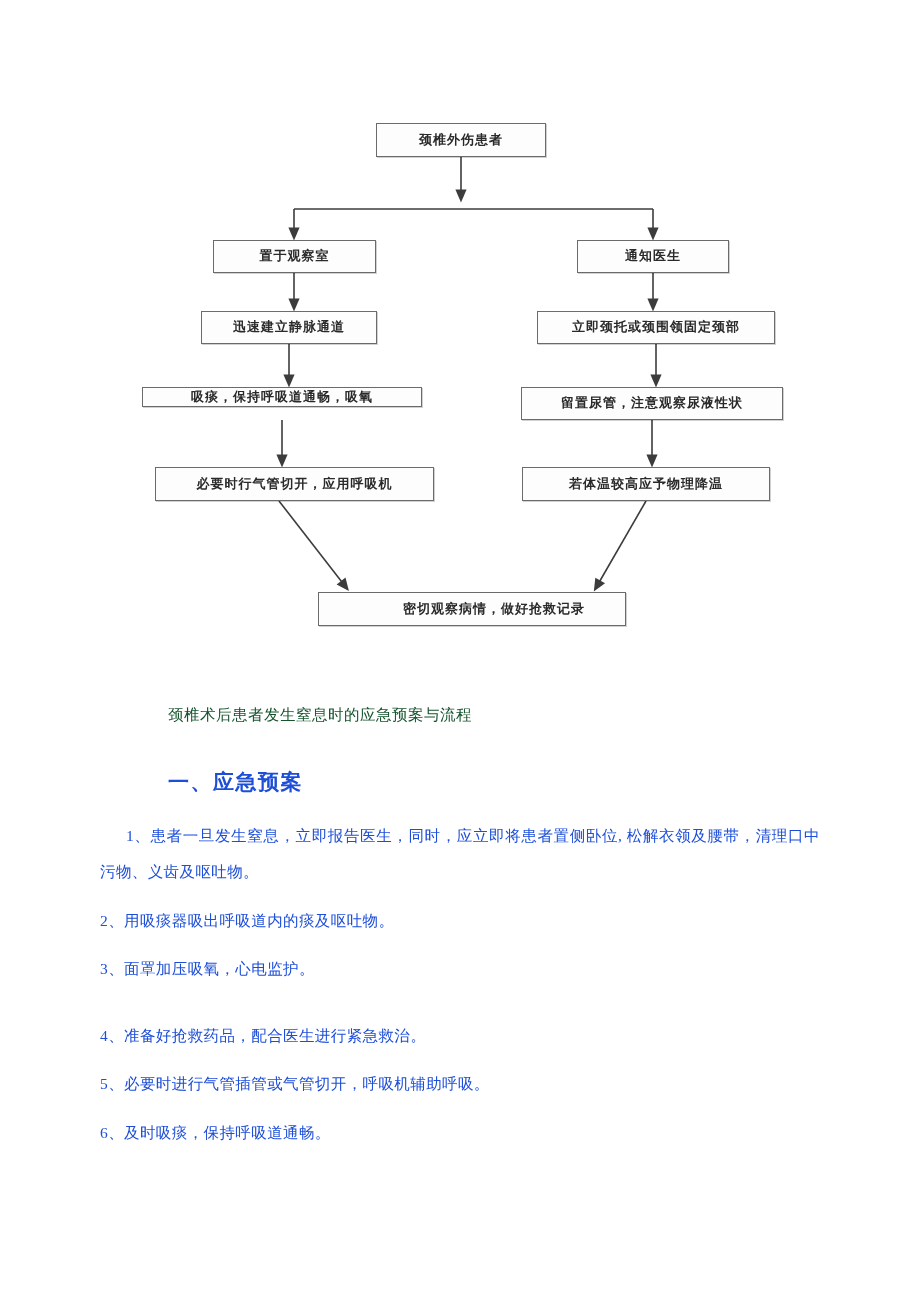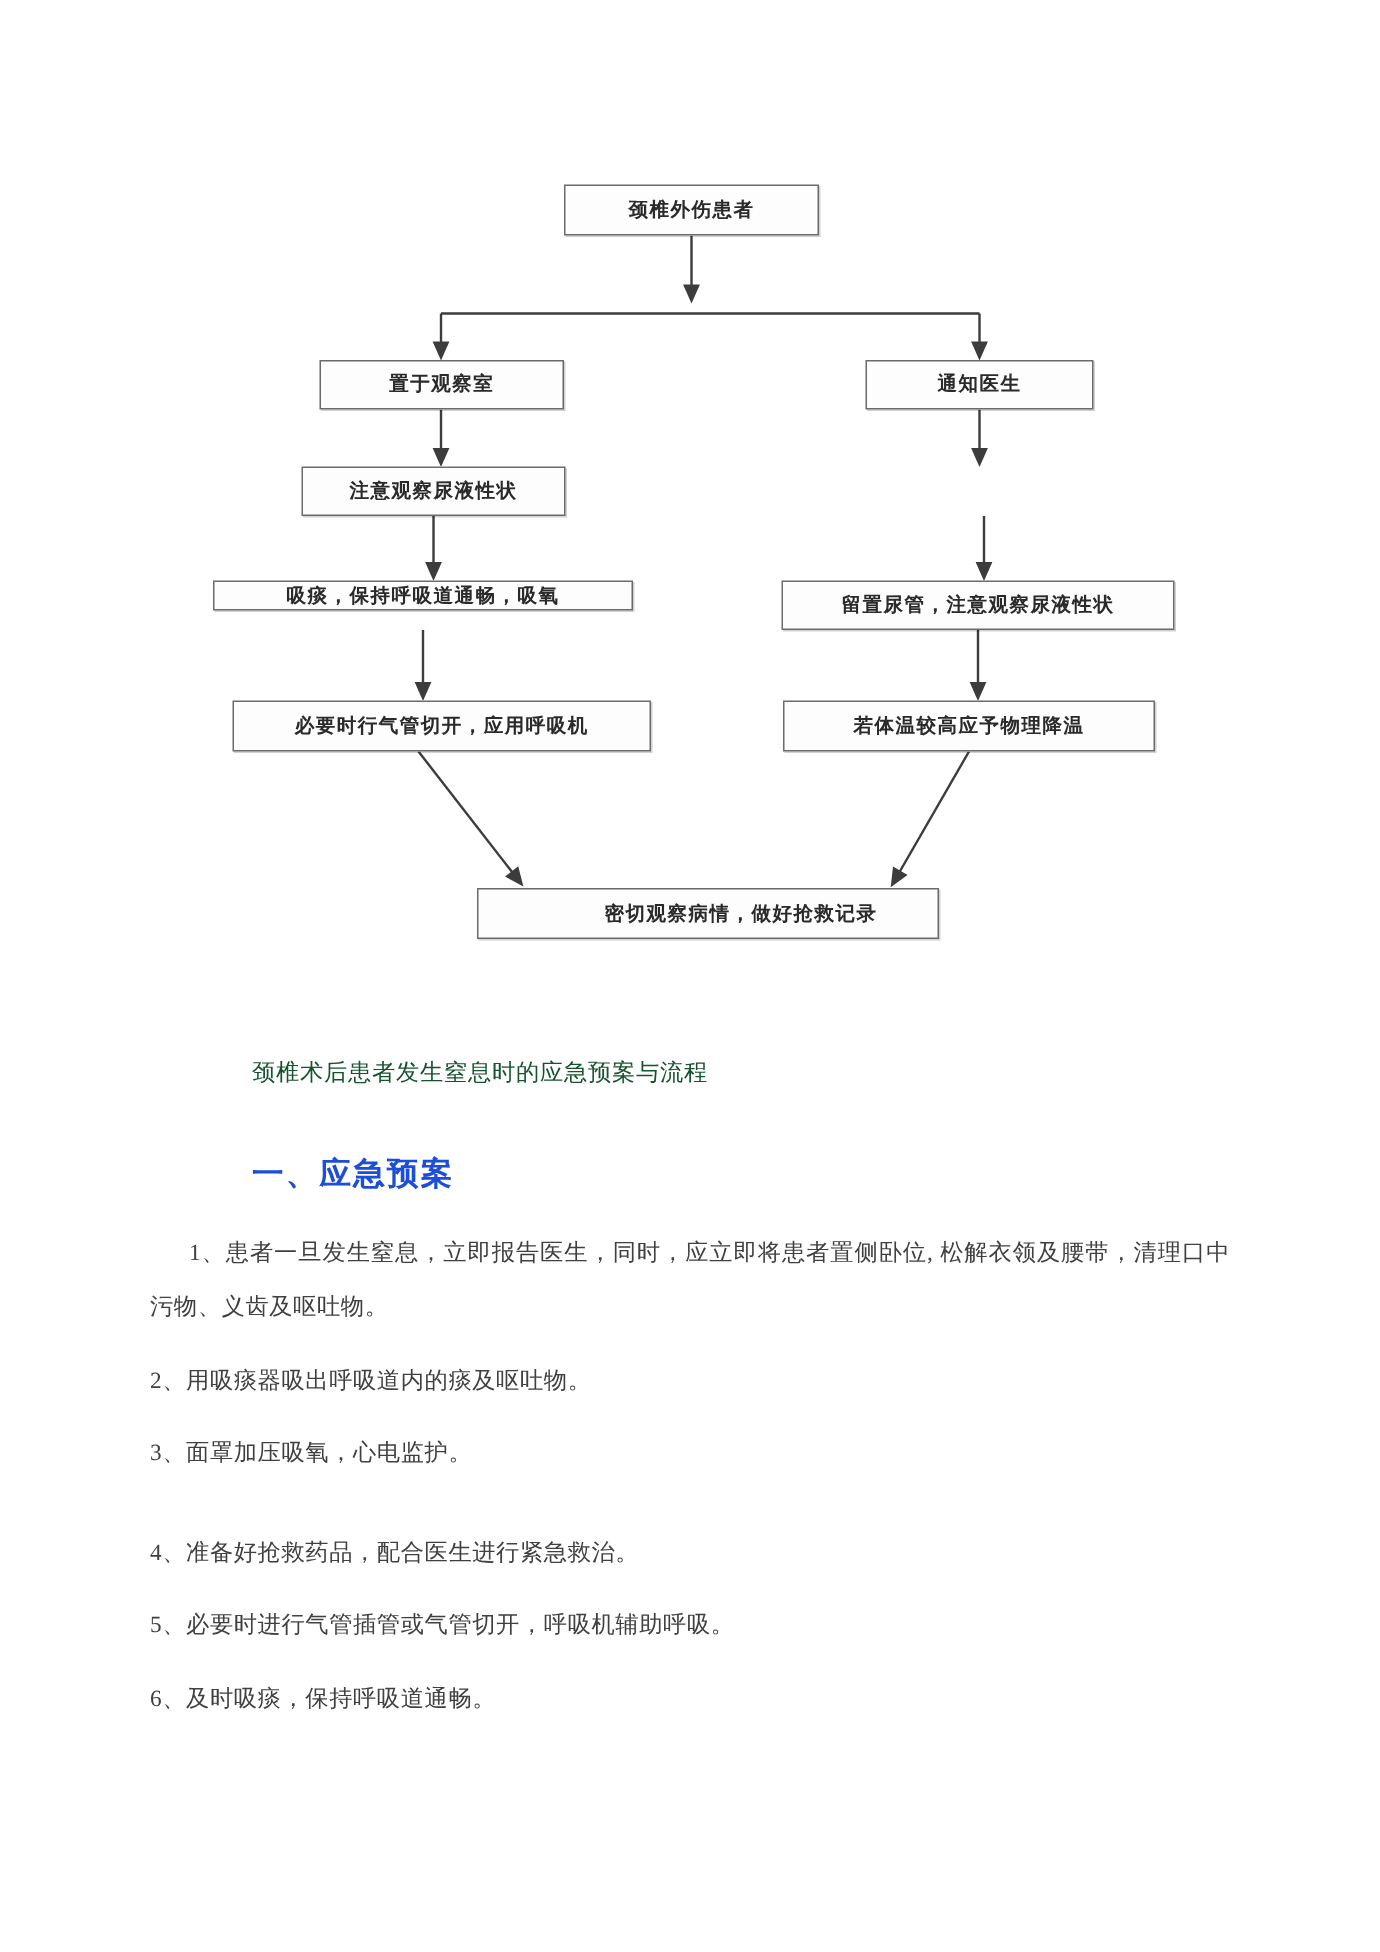--- a/index.html
+++ b/index.html
@@ -88,21 +88,21 @@
     letter-spacing: 1.5px;
   }
   .doc-list {
     margin: 22px 0 0 0;
     padding: 0;
     list-style: none;
   }
   .doc-item {
     font-size: 15.5px;
     line-height: 2.35;
-    color: #404040;
+    color: #1d4ed8;
     letter-spacing: 0.4px;
     margin: 0 0 12px 0;
     text-align: justify;
   }
   .doc-item.first-indent {
     text-indent: 26px;
   }
   .gap-after {
     margin-bottom: 30px;
   }
@@ -147,23 +147,26 @@
 
   <div class="fc-box b-left1">
     <span class="fc-label">置于观察室</span>
   </div>
 
   <div class="fc-box b-right1">
     <span class="fc-label">通知医生</span>
   </div>
 
   <div class="fc-box b-left2">
-    <span class="fc-label">注意观察尿液性状</span>
-  </div>
-
+    <span class="fc-label">迅速建立静脉通道</span>
+  </div>
+
+  <div class="fc-box b-right2">
+    <span class="fc-label">立即颈托或颈围领固定颈部</span>
+  </div>
 
   <div class="fc-box b-left3">
     <span class="fc-label">吸痰，保持呼吸道通畅，吸氧</span>
   </div>
 
   <div class="fc-box b-right3">
     <span class="fc-label">留置尿管，注意观察尿液性状</span>
   </div>
 
   <div class="fc-box b-left4">

